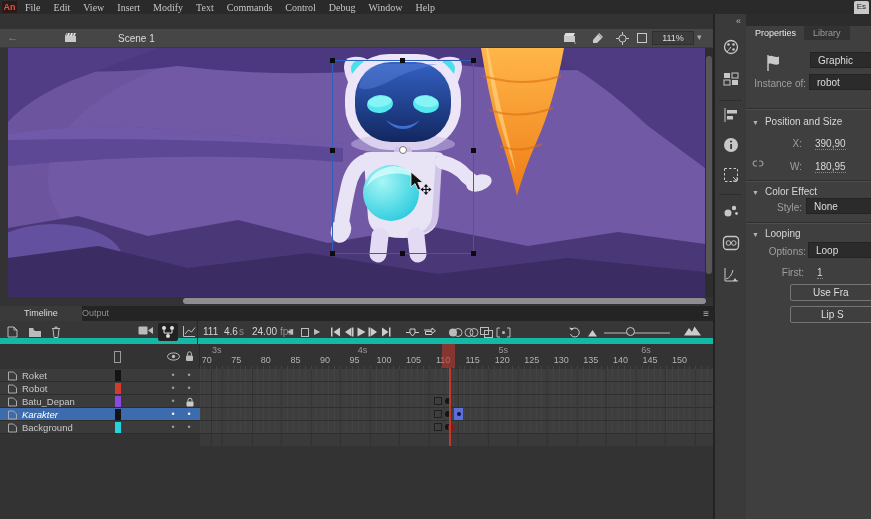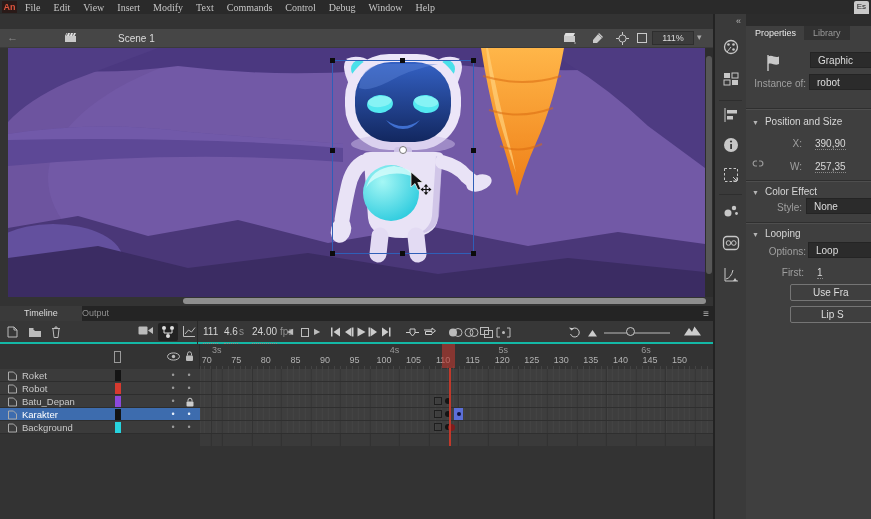--- a/index.html
+++ b/index.html
@@ -47,21 +47,21 @@
 
   
   #timeline { left:0; top:306px; width:713px; height:213px; background:#333; }
   #tl-tabs { left:0; top:0; width:713px; height:15px; background:#242424; }
   .tl-tab { position:absolute; top:0; height:15px; line-height:15px; padding:0 24px; font-size:9px; }
   #tab-timeline { left:0; background:#3a3a3a; color:#ddd; }
   #tab-output { left:58px; color:#8f8f8f; }
   #tl-menu { right:4px; top:0; color:#b5b5b5; font-size:10px; line-height:15px; }
 
   #tl-toolbar { left:0; top:15px; width:844px; height:23px; background:#373737;
-    border-bottom:2px solid #14b8a6; }
+    border-bottom:6px solid #14b8a6; }
   #tl-toolbar .tbtn { position:absolute; top:4px; }
   #tl-toolbar .txt { position:absolute; top:0; line-height:22px; }
   .hot { border-bottom:1px dotted #8a8a8a; color:#d5d5d5; }
   .dim { color:#8f8f8f; }
   .tb-sep { position:absolute; left:197px; top:0; width:1px; height:23px; background:#2a2a2a; }
   .tri { color:#bdbdbd; font-size:8px; line-height:22px; position:absolute; top:0; }
   #loop-range-box { position:absolute; left:301px; top:7px; width:8px; height:9px; border:1px solid #bdbdbd; }
   #parenting-btn { position:absolute; left:158px; top:2px; width:20px; height:18px; background:#222; border-radius:2px; }
   #tl-slider-track { position:absolute; left:604px; top:11px; width:66px; height:2px; background:#787878; }
   #tl-slider-knob { position:absolute; left:626px; top:6px; width:9px; height:9px; border:1px solid #c9c9c9;
@@ -92,21 +92,21 @@
       repeating-linear-gradient(90deg, rgba(255,255,255,.03) 0 1px, transparent 1px 5.92px);
     background-position-x:21.8px,3.9px; }
   .page-ic { position:absolute; left:7px; top:2px; }
   .l-name { position:absolute; left:22px; top:1px; color:#c9c9c9; font-size:9.5px; }
   .l-swatch { position:absolute; left:115px; top:1px; width:6px; height:11px; }
   .dot { position:absolute; top:0; width:10px; text-align:center; color:#9a9a9a; line-height:13px; font-size:9px; }
   .d1 { left:168px; } .d2 { left:184px; }
   .lock-mini { position:absolute; left:186px; top:2px; display:none; }
   .layer-row.locked .lock-mini { display:block; }
   .layer-row.selected .l-left { background:#3d6cae; }
-  .layer-row.selected .l-name { color:#fff; }
+  .layer-row.selected .l-name { color:#fff;font-style:italic; }
   .layer-row.selected .dot { color:#e8f1fc; }
   .kf-end,.kf-dot,.kf-sel,.kf-red { display:none; position:absolute; }
   .keys .kf-end { display:block; left:234px; top:2px; width:8px; height:8px; border:1.5px solid #1e1e1e; }
   .keys .kf-dot { display:block; left:245px; top:3px; width:6px; height:6px; border-radius:50%; background:#141414; }
   .selframe .kf-sel { display:block; left:254px; top:0; width:9px; height:12px; background:#5b6fd8; }
   .kf-sel i { position:absolute; left:2.5px; top:4px; width:4px; height:4px; border-radius:50%; background:#10103a; }
   .redframe .kf-red { display:block; left:248px; top:3px; width:7px; height:7px; border-radius:50%; background:#7e1d1d; }
   #tl-gridstrip { left:200px; top:128px; width:513px; height:12px; background:#3a3a3a;
     background-image:repeating-linear-gradient(90deg, rgba(0,0,0,.18) 0 1px, transparent 1px 29.55px);
     background-position-x:21.8px; }
@@ -434,21 +434,21 @@
           </div><div class="ruler-cell">
             <span class="sec"></span>
             <span class="num">80</span>
           </div><div class="ruler-cell">
             <span class="sec"></span>
             <span class="num">85</span>
           </div><div class="ruler-cell">
             <span class="sec"></span>
             <span class="num">90</span>
           </div><div class="ruler-cell">
-            <span class="sec" style="left: 18px; margin-left: 32px;">4s</span>
+            <span class="sec" style="left: 18px;">4s</span>
             <span class="num">95</span>
           </div><div class="ruler-cell">
             <span class="sec"></span>
             <span class="num">100</span>
           </div><div class="ruler-cell">
             <span class="sec"></span>
             <span class="num">105</span>
           </div><div class="ruler-cell">
             <span class="sec"></span>
             <span class="num">110</span>
@@ -664,21 +664,21 @@
 
     <div class="pdiv" style="top:82px"></div>
     <div class="p-section" style="top:90px"><span class="tri-d">▼</span><span>Position and Size</span></div>
     <span class="p-label" style="left:20px;top:112px;width:36px">X:</span>
     <span class="p-value hot" style="left:61px;top:112px">390,90</span>
     <span class="abs" style="left:5px;top:132px">
       <svg width="14" height="11">
           <path d="M6 3H4a2.6 2.6 0 0 0 0 5h2M8 3h2a2.6 2.6 0 0 1 0 5H8" fill="none" stroke="#9a9a9a" stroke-width="1.2"></path>
         </svg></span>
     <span class="p-label" style="left:20px;top:135px;width:36px">W:</span>
-    <span class="p-value hot" style="left:61px;top:135px">257,35</span>
+    <span class="p-value hot" style="left:61px;top:135px">180,95</span>
 
     <div class="pdiv" style="top:154px"></div>
     <div class="p-section" style="top:160px"><span class="tri-d">▼</span><span>Color Effect</span></div>
     <span class="p-label" style="left:2px;top:176px;width:54px">Style:</span>
     <div class="p-field" style="left:60px;top:172px;width:74px">None</div>
 
     <div class="pdiv" style="top:196px"></div>
     <div class="p-section" style="top:202px"><span class="tri-d">▼</span><span>Looping</span></div>
     <span class="p-label" style="left:4px;top:220px;width:56px">Options:</span>
     <div class="p-field" style="left:62px;top:216px;width:72px">Loop</div>

